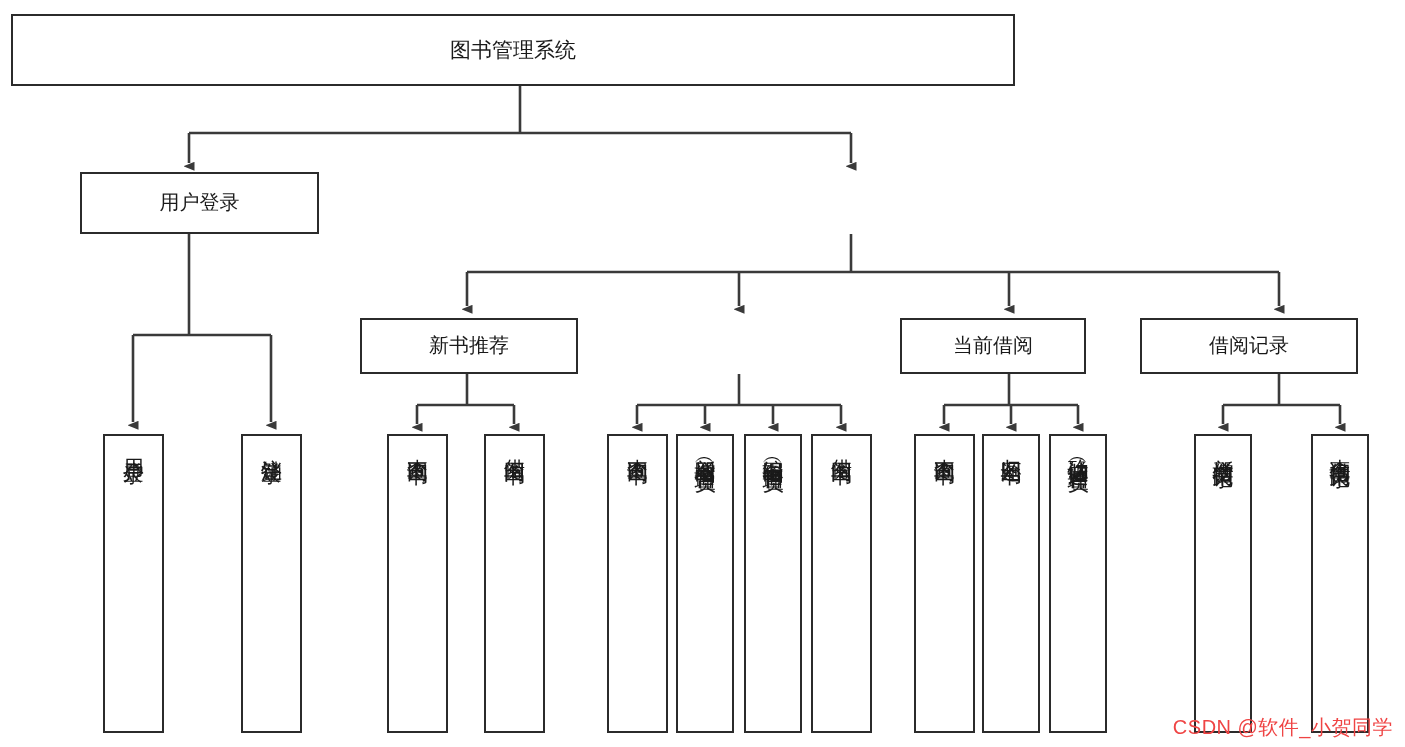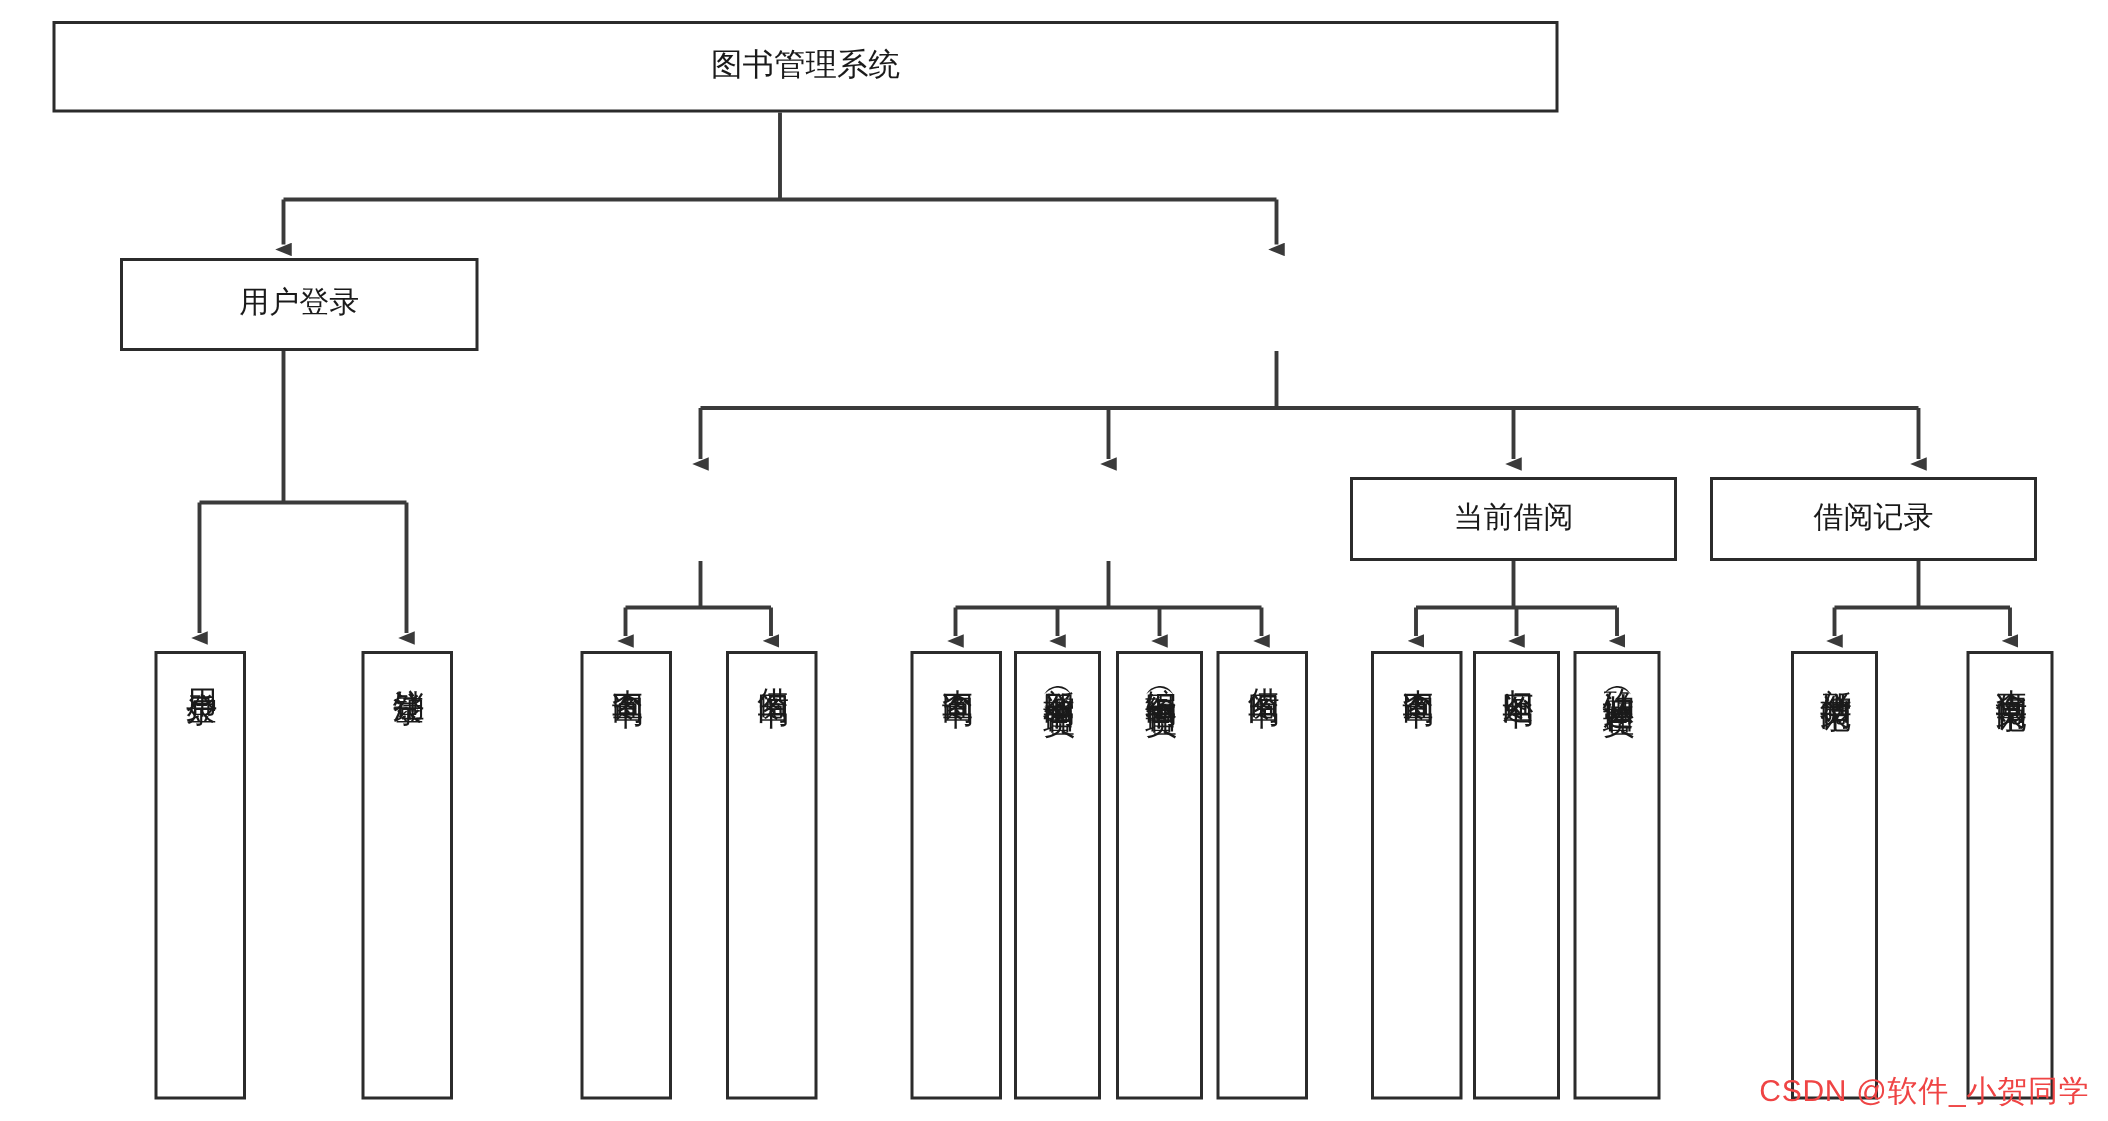--- a/index.html
+++ b/index.html
@@ -113,29 +113,32 @@
       <path d="M1011,405 L1011,424" marker-end="url(#arrow)"></path>
       <path d="M1078,405 L1078,424" marker-end="url(#arrow)"></path>
 
       <path d="M1279,374 L1279,405"></path>
       <path d="M1223,405 L1340,405"></path>
       <path d="M1223,405 L1223,424" marker-end="url(#arrow)"></path>
       <path d="M1340,405 L1340,424" marker-end="url(#arrow)"></path>
     </g>
   </svg>
 
-  <div class="node root" style="left:35px; top:14px; width:1004px; height:61px;">
+  <div class="node root" style="left:11px; top:14px; width:1004px; height:72px;">
     <span class="label">图书管理系统</span>
   </div>
 
   <div class="node lvl1" style="left:80px; top:172px; width:239px; height:62px;">
     <span class="label">用户登录</span>
   </div>
 
-  <div class="node lvl2" style="left:900px; top:318px; width:218px; height:56px;">
+  <div class="node lvl2" style="left:360px; top:318px; width:218px; height:56px;">
+    <span class="label">新书推荐</span>
+  </div>
+  <div class="node lvl2" style="left:900px; top:318px; width:186px; height:56px;">
     <span class="label">当前借阅</span>
   </div>
   <div class="node lvl2" style="left:1140px; top:318px; width:218px; height:56px;">
     <span class="label">借阅记录</span>
   </div>
 
   <div class="node leaf" style="left:103px; top:434px; width:61px; height:299px;">
     <span class="label">用户登录</span>
   </div>
   <div class="node leaf" style="left:241px; top:434px; width:61px; height:299px;">

